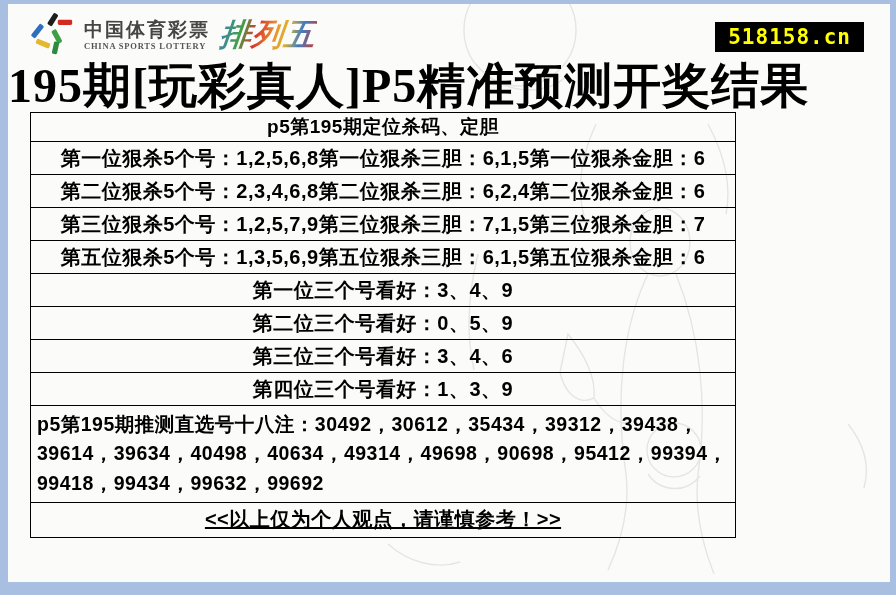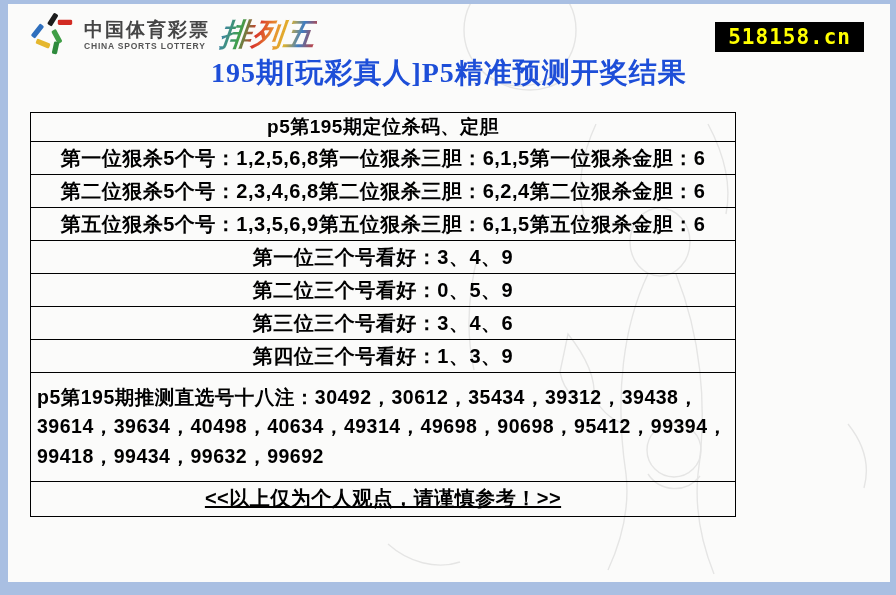--- a/index.html
+++ b/index.html
@@ -24,21 +24,21 @@
   }
   
   .header{
     position:absolute;top:6px;left:22px;right:12px;height:56px;
   }
   .logo{
     position:absolute;left:0;top:2px;
     display:flex;align-items:center;gap:8px;
   }
   .logo-icon{width:46px;height:46px;flex:0 0 auto;}
-  .logo-text{display:flex;flex-direction:column;line-height:1.05;}
+  .logo-text{display:flex;flex-direction:column;line-height:1.05;font-family:Liberation Serif, serif;}
   .brand-cn{
     font-size:19px;font-weight:700;color:#454545;letter-spacing:2px;
   }
   .brand-en{
     font-size:8.5px;font-weight:700;color:#555;letter-spacing:0.8px;margin-top:2px;
   }
   .product{
     font-size:31px;font-weight:900;font-style:italic;
     margin-left:2px;transform:skewX(-6deg);
     background:linear-gradient(100deg,#3f7dc0 0%,#3fa04b 22%,#d9352b 38%,#e8912f 55%,#e0b42c 68%,#3f7dc0 82%,#d9352b 100%);
@@ -49,23 +49,23 @@
   .badge{
     position:absolute;top:12px;right:14px;
     background:#000;color:#ffff00;
     font-family:"DejaVu Sans Mono","Liberation Mono",monospace;
     font-size:21px;font-weight:700;
     padding:3px 13px;letter-spacing:1px;margin-left:20px;
   }
   
   .title{
     position:absolute;top:50px;left:0;width:100%;
-    margin:0;text-align:center;
+    margin:0;
     font-family:"Liberation Serif","DejaVu Serif",serif;
-    font-size:28px;font-weight:700;color:#1d4ed8;
+    font-size:48px;font-weight:700;color:#000000;
     letter-spacing:1px;
   }
   
   .ptable{
     position:absolute;top:108px;left:22px;width:706px;
     box-sizing:border-box;
     border:1px solid #000;
     background:transparent;
   }
   .row{
@@ -75,21 +75,21 @@
     border-top:1px solid #000;
     font-size:20px;font-weight:700;color:#000;
     text-align:center;
     padding:0 4px;
     letter-spacing:0.5px;
   }
   .row.head{border-top:none;min-height:28px;font-size:19px;}
   .row.tall{
     justify-content:flex-start;text-align:left;
     min-height:64px;font-size:19.5px;line-height:1.5;
-    padding:10px 6px;
+    padding:4px 6px;
   }
   .row.last{min-height:35px;text-decoration:underline;}
 </style>
 </head>
 <body>
 
 <div class="page">
 
   <svg class="watermark" viewBox="0 0 882 578" fill="none" stroke="#c2c2c2" stroke-width="1.4" opacity="0.38">
     <circle cx="512" cy="26" r="56"></circle>
@@ -126,20 +126,21 @@
     </div>
     <div class="badge">518158.cn</div>
   </div>
 
   <h1 class="title">195期[玩彩真人]P5精准预测开奖结果</h1>
 
   <div class="ptable">
     <div class="row head">p5第195期定位杀码、定胆</div>
     <div class="row">第一位狠杀5个号：1,2,5,6,8第一位狠杀三胆：6,1,5第一位狠杀金胆：6</div>
     <div class="row">第二位狠杀5个号：2,3,4,6,8第二位狠杀三胆：6,2,4第二位狠杀金胆：6</div>
+    <div class="row">第三位狠杀5个号：1,2,5,7,9第三位狠杀三胆：7,1,5第三位狠杀金胆：7</div>
     <div class="row">第五位狠杀5个号：1,3,5,6,9第五位狠杀三胆：6,1,5第五位狠杀金胆：6</div>
     <div class="row">第一位三个号看好：3、4、9</div>
     <div class="row">第二位三个号看好：0、5、9</div>
     <div class="row">第三位三个号看好：3、4、6</div>
     <div class="row">第四位三个号看好：1、3、9</div>
     <div class="row tall">p5第195期推测直选号十八注：30492，30612，35434，39312，39438，39614，39634，40498，40634，49314，49698，90698，95412，99394，99418，99434，99632，99692</div>
     <div class="row last">&lt;&lt;以上仅为个人观点，请谨慎参考！&gt;&gt;</div>
   </div>
 
 </div>

